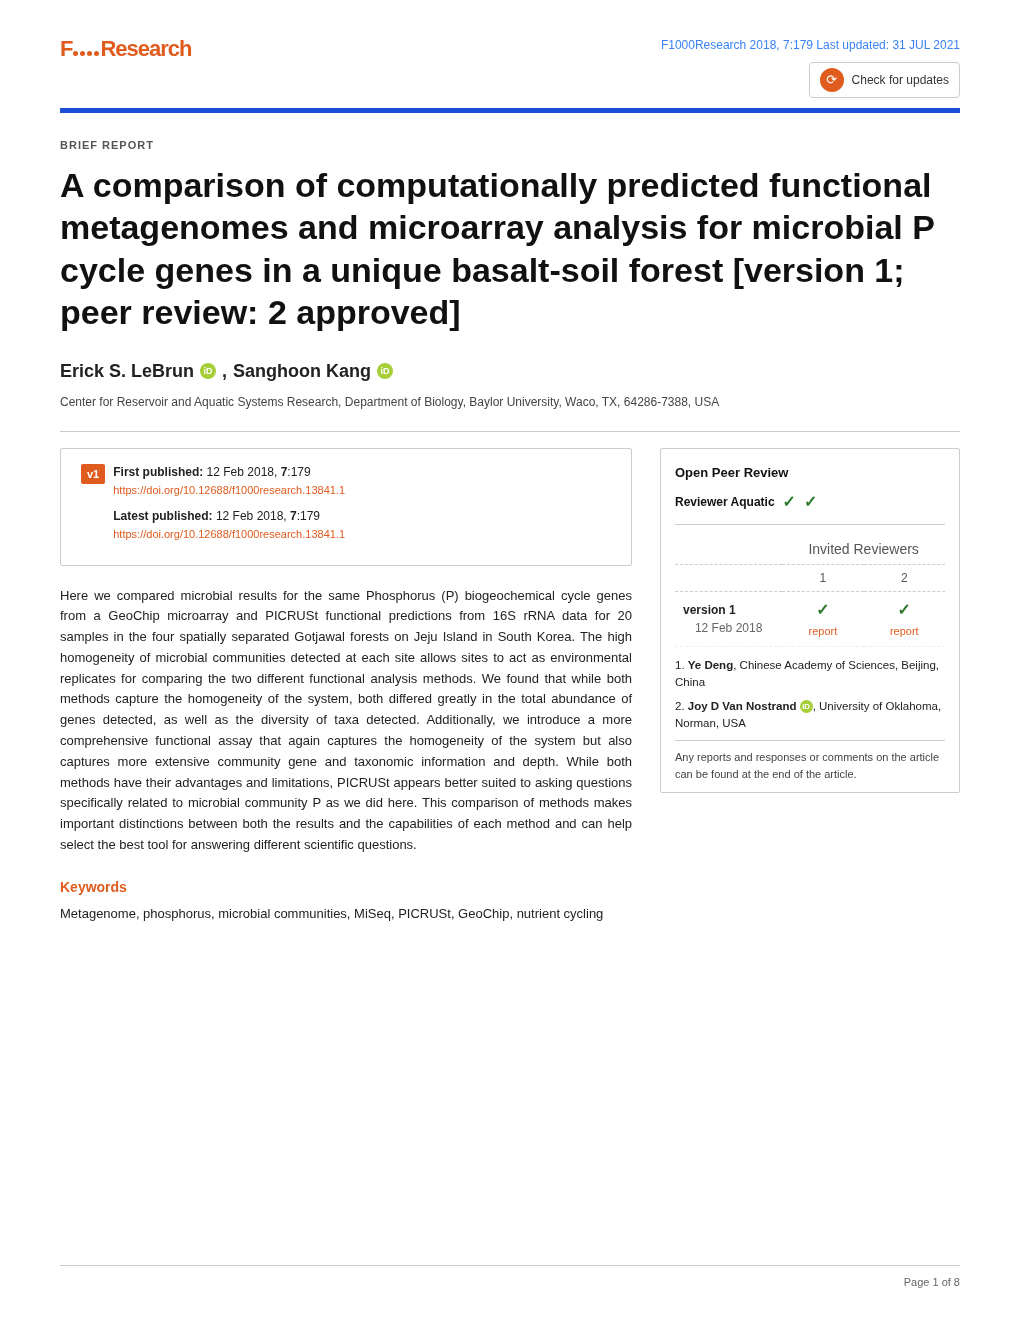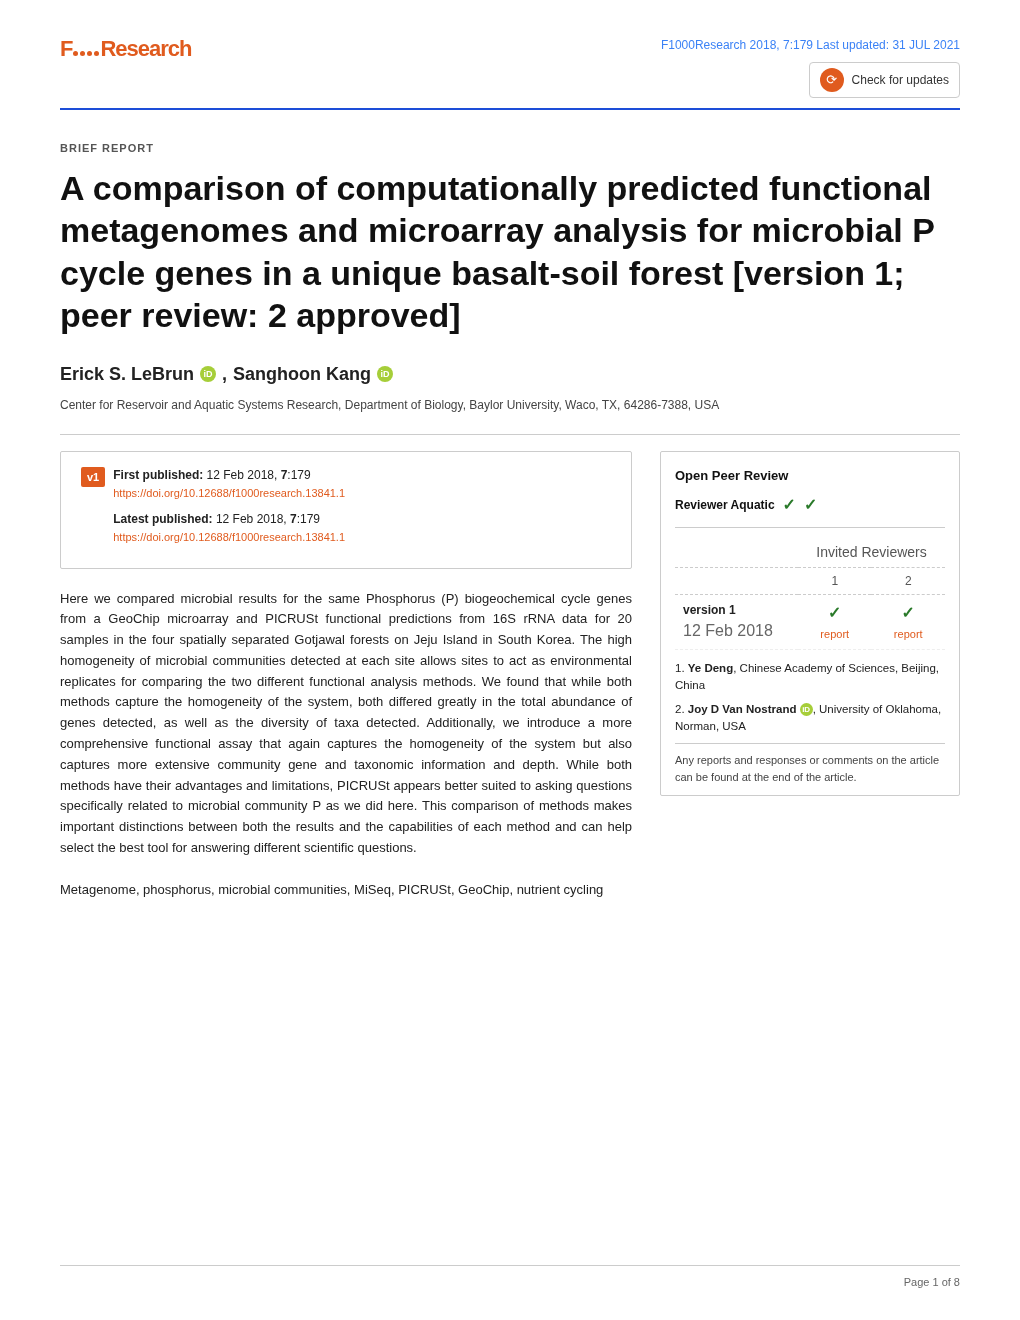--- a/index.html
+++ b/index.html
@@ -16,23 +16,23 @@
       margin: 0 auto;
       background: #fff;
       padding: 32px 60px 60px 60px;
       position: relative;
     }
     
     .header {
       display: flex;
       justify-content: space-between;
       align-items: flex-start;
-      border-bottom: 2px solid #1d4ed8;
+      border-bottom: 5px solid #1d4ed8;
       padding-bottom: 10px;
-      margin-bottom: 30px;
+      margin-bottom: 24px;
     }
     .logo {
       display: flex;
       align-items: center;
     }
     .logo-f1000 {
       font-size: 22px;
       font-weight: bold;
       color: #e05b1e;
       letter-spacing: -1px;
@@ -374,20 +374,21 @@
           </div>
         </div>
       </div>
 
       
       <p class="abstract-text">Here we compared microbial results for the same Phosphorus (P) biogeochemical cycle genes from a GeoChip microarray and PICRUSt functional predictions from 16S rRNA data for 20 samples in the four spatially separated Gotjawal forests on Jeju Island in South Korea. The high homogeneity of microbial communities detected at each site allows sites to act as environmental replicates for comparing the two different functional analysis methods. We found that while both methods capture the homogeneity of the system, both differed greatly in the total abundance of genes detected, as well as the diversity of taxa detected. Additionally, we introduce a more comprehensive functional assay that again captures the homogeneity of the system but also captures more extensive community gene and taxonomic information and depth. While both methods have their advantages and limitations, PICRUSt appears better suited to asking questions specifically related to microbial community P as we did here. This comparison of methods makes important distinctions between both the results and the capabilities of each method and can help select the best tool for answering different scientific questions.</p>
 
       <br>
 
       
+      <div class="section-heading">Keywords</div>
       <p class="keywords-text">Metagenome, phosphorus, microbial communities, MiSeq, PICRUSt, GeoChip, nutrient cycling</p>
     </div>
 
     <div class="right-column">
       <div class="peer-review-box">
 
         <div class="peer-review-title">Open Peer Review</div>
 
         <div class="reviewer-status-row">
           <span class="reviewer-status-label">Reviewer Aquatic</span>
@@ -404,21 +405,21 @@
             <tr>
               <th></th>
               <th>1</th>
               <th>2</th>
             </tr>
           </thead>
           <tbody>
             <tr>
               <td>
                 <div style="font-weight:bold; font-size:12px;">version 1</div>
-                <div style="font-size:16px; color:#666;">12 Feb 2018</div>
+                <div style="font-size:12px; color:#666;text-align:center;">12 Feb 2018</div>
               </td>
               <td>
                 <span class="check-mark">✓</span>
                 <br>
                 <a class="report-link" href="#">report</a>
               </td>
               <td>
                 <span class="check-mark">✓</span>
                 <br>
                 <a class="report-link" href="#">report</a>

